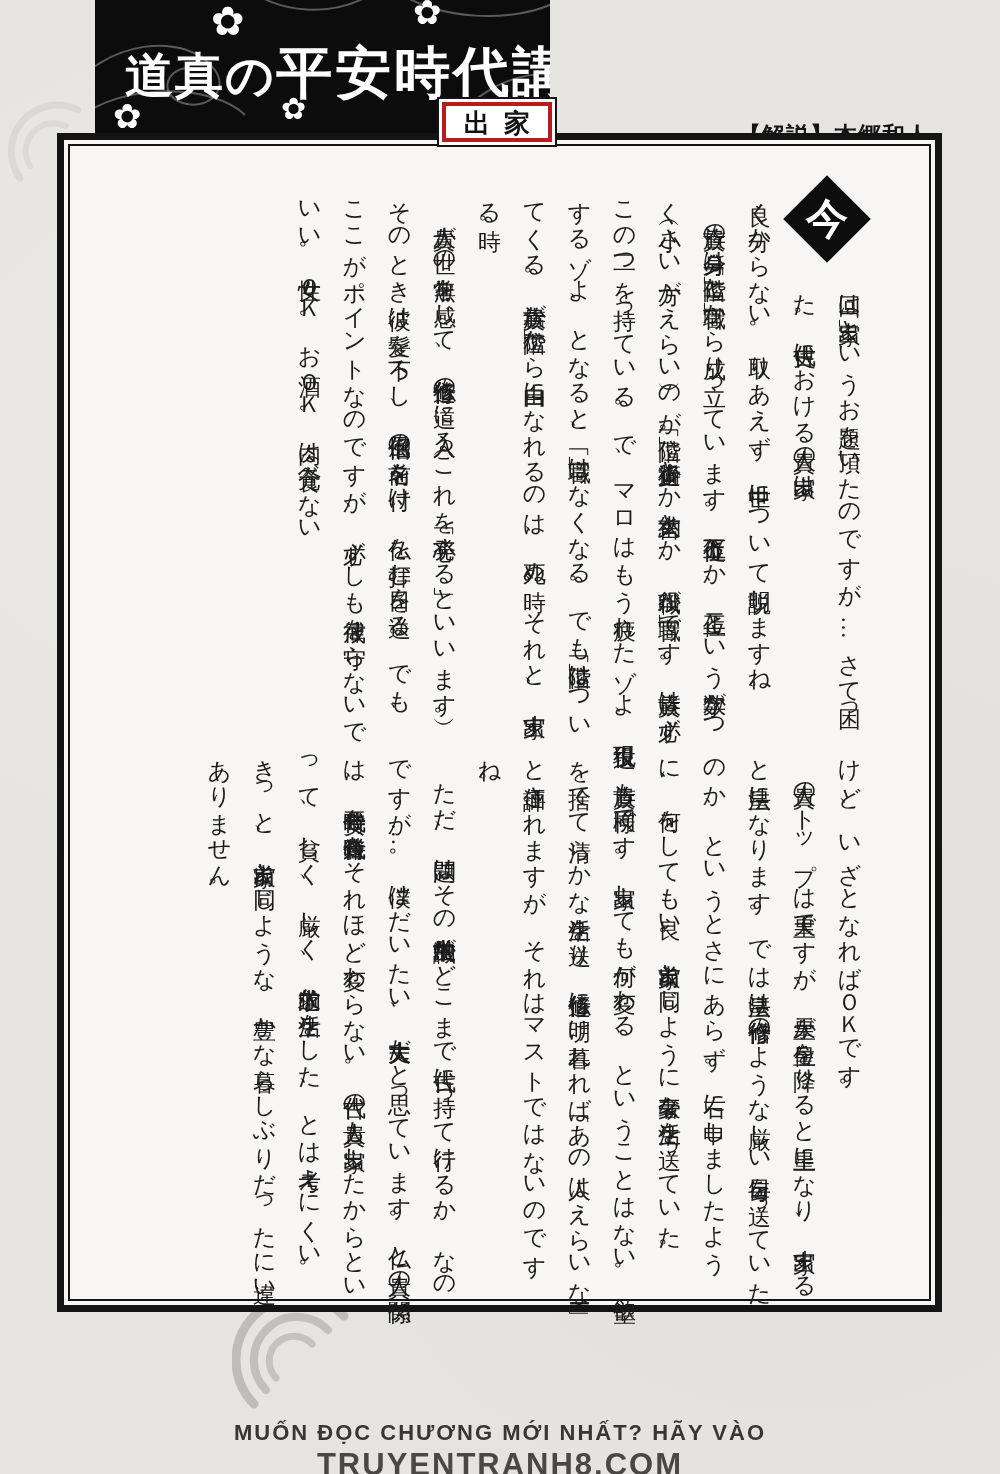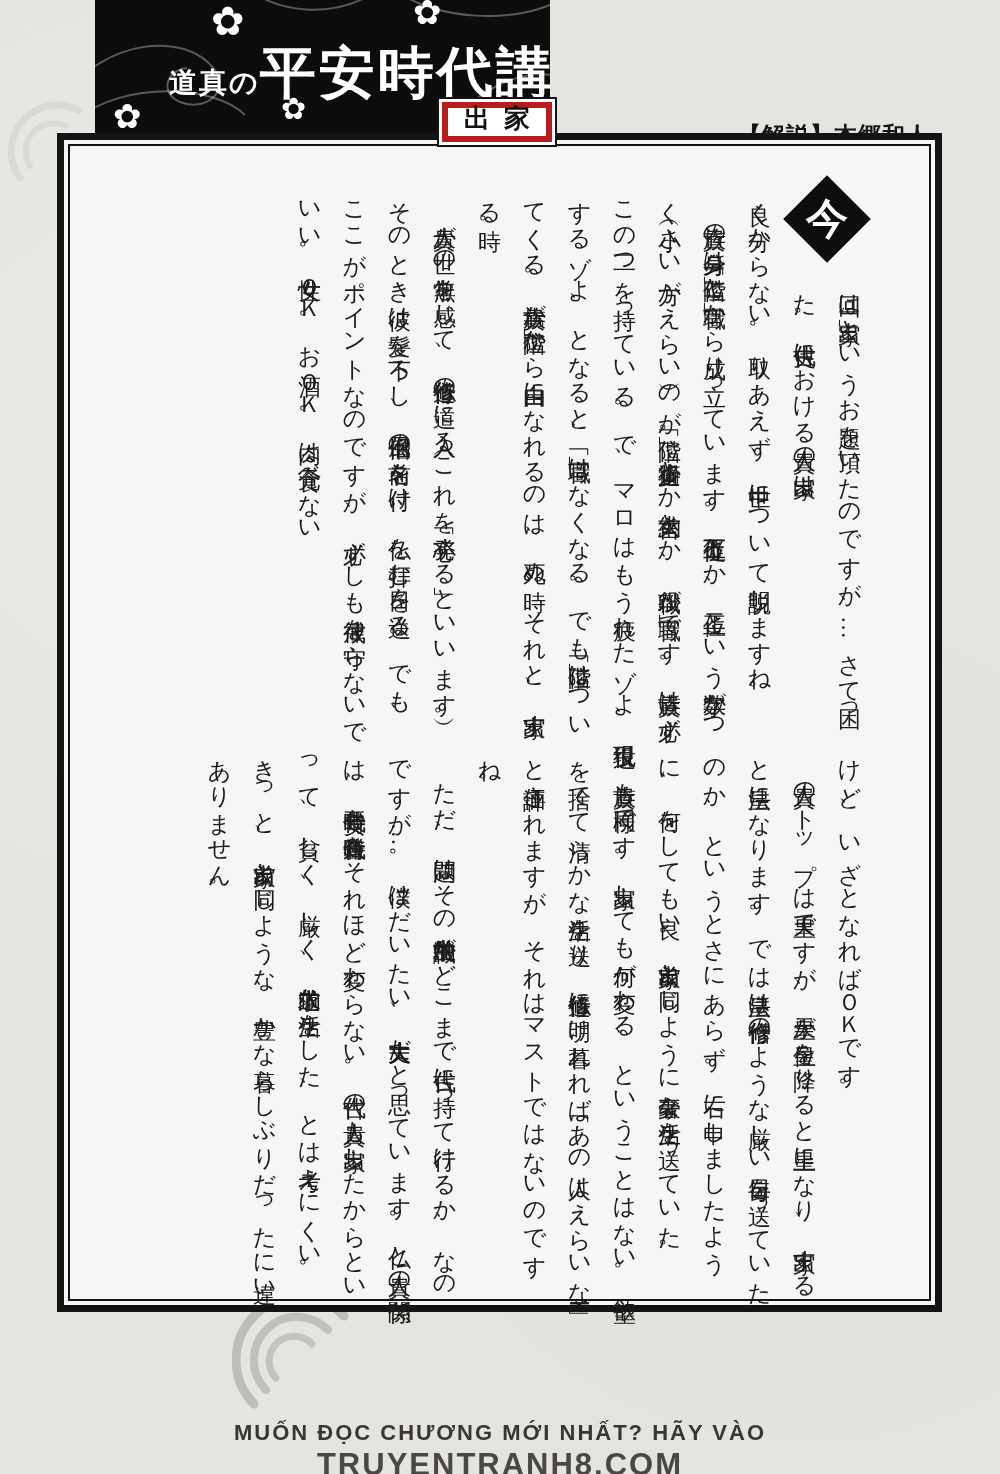--- a/index.html
+++ b/index.html
@@ -5,31 +5,31 @@
   html,body{margin:0;padding:0;}
   body{background:#c9c7c4;font-family:"Liberation Serif","DejaVu Serif",serif;}
   .page{position:relative;width:1000px;height:1474px;margin:0 auto;overflow:hidden;
         background:#e6e4e1;
         background-image:radial-gradient(circle at 20% 30%, #eceae7 0%, rgba(236,234,231,0) 40%),
                          radial-gradient(circle at 80% 70%, #e2e0dd 0%, rgba(226,224,221,0) 45%);}
   
   .banner{position:absolute;left:95px;top:0;width:455px;height:133px;background:#0c0c0c;overflow:hidden;}
   .banner-swirls{position:absolute;left:0;top:0;width:100%;height:100%;}
   .banner-title{position:absolute;left:30px;top:36px;display:flex;align-items:baseline;color:#ffffff;white-space:nowrap;}
-  .title-prefix{font-size:28px;font-weight:bold;letter-spacing:2px;margin-left:44px;}
+  .title-prefix{font-size:48px;font-weight:bold;letter-spacing:2px;}
   .title-main{font-size:56px;font-weight:bold;letter-spacing:3px;}
   .flower{position:absolute;color:#ffffff;line-height:1;}
   .f1{left:116px;top:2px;font-size:40px;}
   .f2{left:318px;top:-4px;font-size:34px;}
   .f3{left:186px;top:94px;font-size:30px;}
   .f4{left:18px;top:100px;font-size:34px;}
   
   .episode-box{position:absolute;left:437px;top:97px;width:120px;height:50px;background:#ffffff;
                border:2px solid #141414;z-index:6;box-sizing:border-box;}
-  .episode-inner{position:absolute;inset:3px;border:6px solid #b91c1c;display:flex;align-items:flex-end;justify-content:center;}
+  .episode-inner{position:absolute;inset:3px;border:4px solid #b91c1c;display:flex;align-items:flex-start;justify-content:center;}
   .episode-label{font-size:26px;font-weight:bold;letter-spacing:14px;padding-left:14px;color:#111;}
   .commentary{position:absolute;right:70px;top:100px;font-family:"Liberation Sans","DejaVu Sans",sans-serif;
               font-size:23px;font-weight:bold;color:#141414;letter-spacing:1px;margin-top:20px;}
   
   .frame{position:absolute;left:57px;top:133px;width:885px;height:1179px;border:7px solid #141414;
          background:#f7f6f4;box-sizing:border-box;z-index:2;}
   .frame-inner{position:absolute;inset:4px;border:2px solid #141414;background:#f7f6f4;}
   .content{position:absolute;inset:0;padding:40px 57px 0 0;box-sizing:border-box;}
   
   .vtext{writing-mode:vertical-rl;text-orientation:mixed;font-size:23px;line-height:45px;

